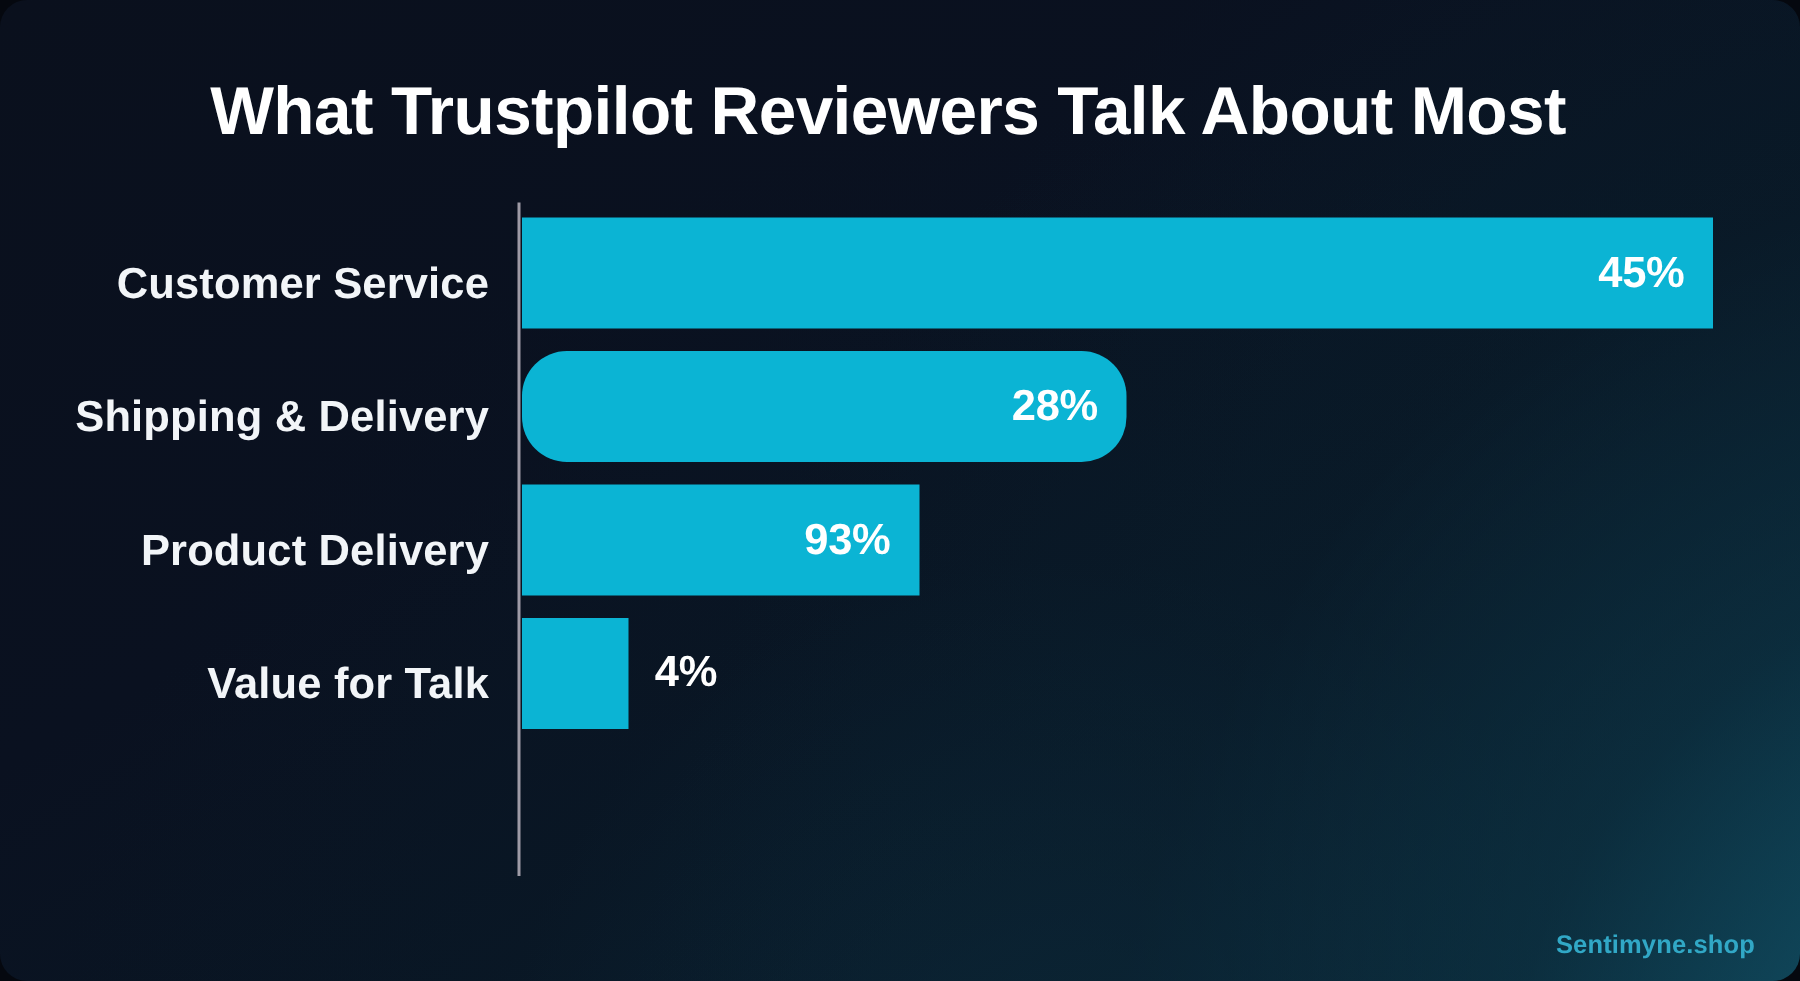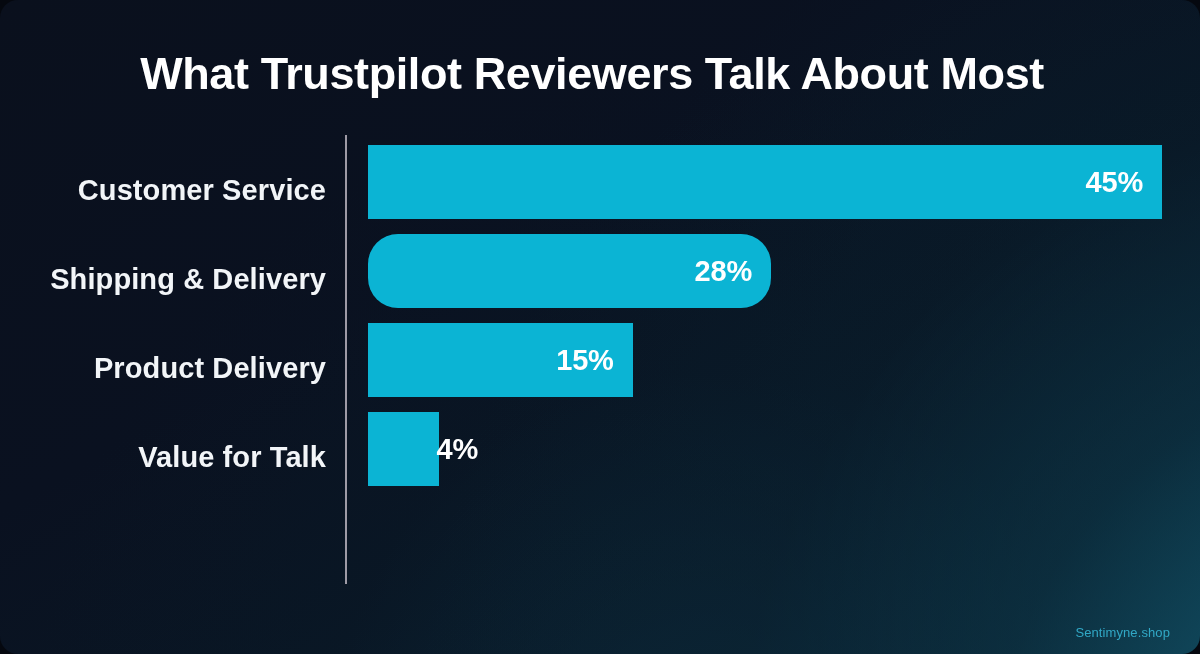--- a/index.html
+++ b/index.html
@@ -95,21 +95,20 @@
   .bar {
     position: absolute;
     left: 0;
     top: 0;
     height: 74px;
     background: #0bb4d4;
     box-sizing: border-box;
     display: flex;
     align-items: center;
     justify-content: flex-end;
-    margin-left: 20px;
   }
 
   .bar-value-inside {
     color: #ffffff;
     font-size: 29px;
     font-weight: bold;
     padding-right: 19px;
     letter-spacing: -0.2px;
   }
 
@@ -123,22 +122,23 @@
     letter-spacing: -0.2px;
     white-space: nowrap;
   }
 
   
   .watermark {
     position: absolute;
     right: 30px;
     bottom: 14px;
     color: #31a8c6;
-    font-size: 13px;
+    font-size: 17px;
     letter-spacing: 0.1px;
+    font-weight: bold;
   }
 </style>
 </head>
 <body>
 
 <div class="canvas">
 
   <div class="chart-title">What Trustpilot Reviewers Talk About Most</div>
 
   <div class="plot">
@@ -162,21 +162,21 @@
           <div class="bar" style="width: 403px; background: rgb(11, 180, 212); border-radius: 30px;">
             <span class="bar-value-inside">28%</span>
           </div>
         </div>
       </div>
 
       <div class="row">
         <div class="cat-label">Product Delivery</div>
         <div class="bar-track">
           <div class="bar" style="width: 264.667px; background: rgb(11, 180, 212);">
-            <span class="bar-value-inside">15%</span>
+            <span class="bar-value-inside">93%</span>
           </div>
         </div>
       </div>
 
 
       <div class="row">
         <div class="cat-label">Value for Talk</div>
         <div class="bar-track">
           <div class="bar" style="width: 70.5778px; background: rgb(11, 180, 212);"></div>
           <span class="bar-value-outside" style="left: 88.5778px;">4%</span>

